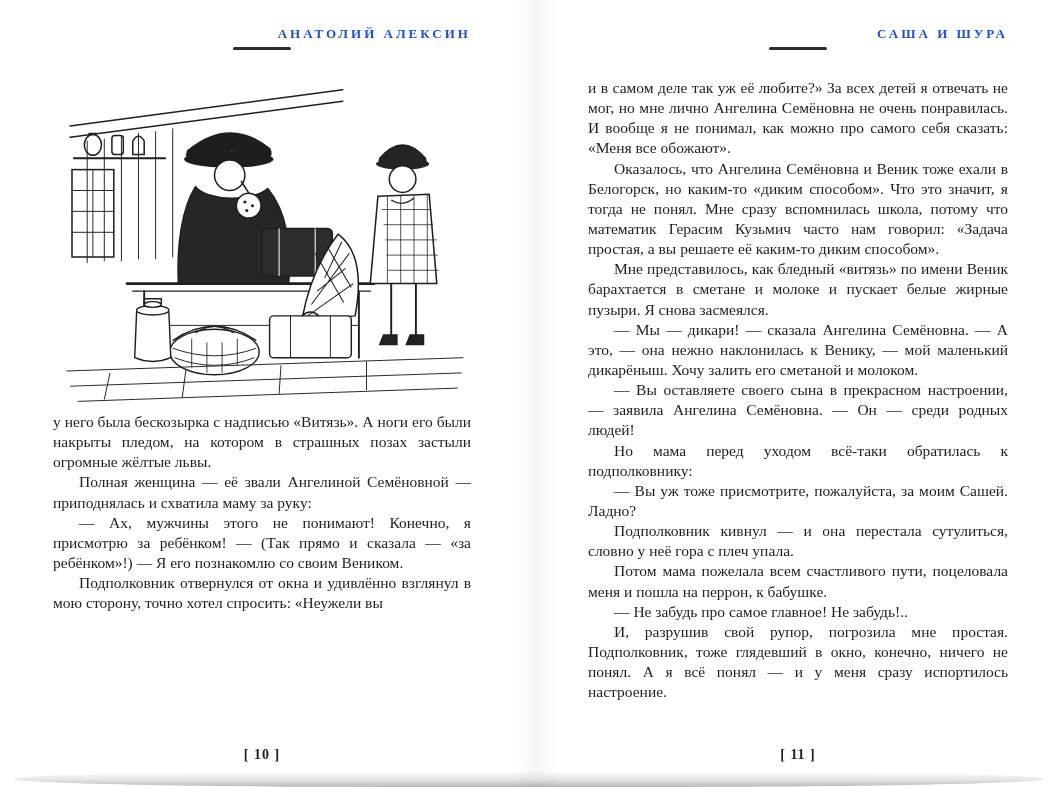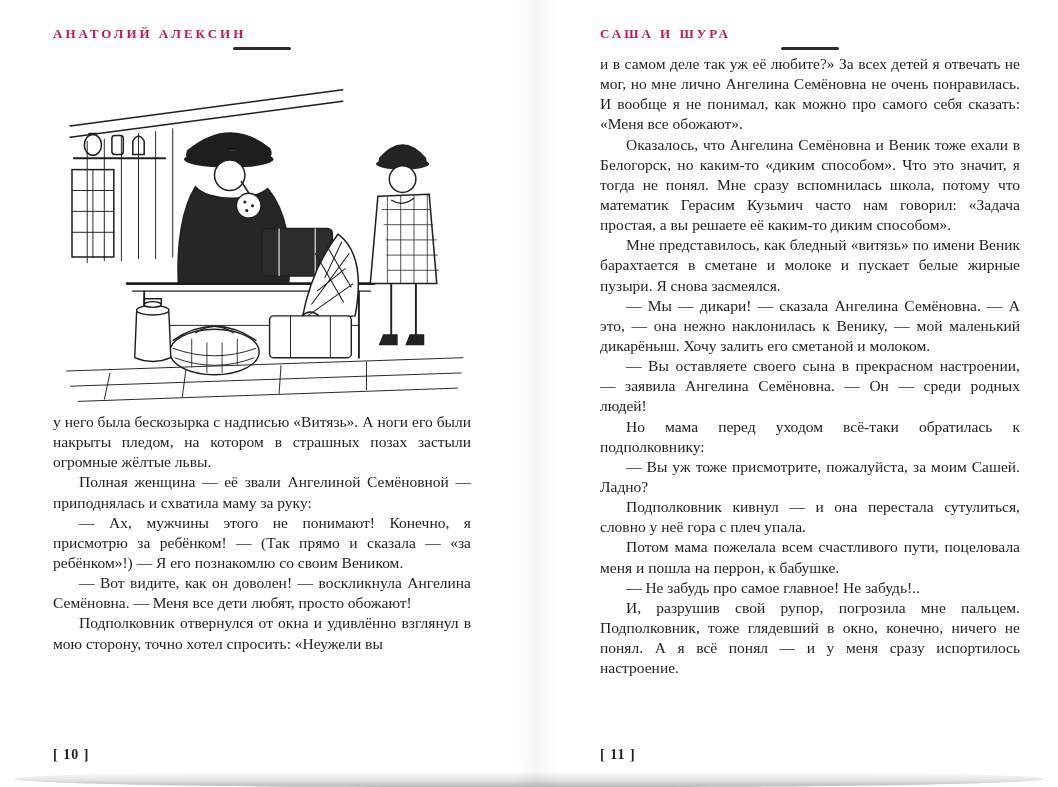--- a/index.html
+++ b/index.html
@@ -6,52 +6,53 @@
   .book{
     position:relative;
     width:1058px;height:787px;
     background:#ffffff;
     font-family:"Liberation Serif", serif;
     color:#1e1e24;
     overflow:hidden;
   }
   .page{position:absolute;top:0;height:100%;}
   .page-left{left:53px;width:418px;}
-  .page-right{left:600px;width:420px;}
+  .page-right{left:588px;width:420px;}
   .running-head{
     margin-top:26px;
-    text-align:left;
+    text-align:right;
     font-size:13px;
     font-weight:bold;
     letter-spacing:3px;
-    color:#be185d;
+    color:#1d4ed8;
   }
   .head-rule{
     width:58px;height:3px;
     margin:5px auto 0 auto;
     background:#2b2b33;
     border-radius:2px;
   }
   .illustration{
     margin-top:14px;
     width:100%;
     height:348px;
   }
   .illustration svg{display:block;width:100%;height:100%;}
   .text-block{
     font-size:15.5px;
     line-height:1.3;
     text-align:justify;
   }
-  .page-right .text-block{margin-top:4px;}
+  .page-right .text-block{margin-top:28px;}
   .text-block p{margin:0;text-indent:26px;}
   .text-block p.cont{text-indent:0;}
   .page-number{
     position:absolute;
     bottom:24px;left:0;right:0;
+    text-align:center;
     font-size:14px;
     font-weight:bold;
     color:#1e1e24;
     letter-spacing:1px;
   }
   .gutter-shadow{
     position:absolute;top:0;bottom:0;left:514px;width:46px;
     background:linear-gradient(to right, rgba(0,0,0,0) 0%, rgba(0,0,0,0.035) 50%, rgba(0,0,0,0) 100%);
     pointer-events:none;
   }
@@ -156,21 +157,20 @@
           <path d="M26 352 L426 338"></path>
           <path d="M60 322 L54 350 M140 318 L136 348 M240 314 L238 344 M330 310 L330 340"></path>
         </g>
       </svg>
     </div>
 
     <div class="text-block">
       <p class="cont">у него была бескозырка с надписью «Витязь». А ноги его были накрыты пледом, на котором в страшных позах застыли огромные жёлтые львы.</p>
       <p>Полная женщина — её звали Ангелиной Семёновной — приподнялась и схватила маму за руку:</p>
       <p>— Ах, мужчины этого не понимают! Конечно, я присмотрю за ребёнком! — (Так прямо и сказала — «за ребёнком»!) — Я его познакомлю со своим Веником.</p>
-      <p>— Вот видите, как он доволен! — воскликнула Ангелина Семёновна. — Меня все дети любят, просто обожают!</p>
       <p>Подполковник отвернулся от окна и удивлённо взглянул в мою сторону, точно хотел спросить: «Неужели вы</p>
     </div>
 
     <div class="page-number">[ 10 ]</div>
   </div>
 
   <div class="page page-right">
     <div class="running-head">САША И ШУРА</div>
     <div class="head-rule"></div>
 
@@ -178,21 +178,21 @@
       <p class="cont">и в самом деле так уж её любите?» За всех детей я отвечать не мог, но мне лично Ангелина Семёновна не очень понравилась. И вообще я не понимал, как можно про самого себя сказать: «Меня все обожают».</p>
       <p>Оказалось, что Ангелина Семёновна и Веник тоже ехали в Белогорск, но каким-то «диким способом». Что это значит, я тогда не понял. Мне сразу вспомнилась школа, потому что математик Герасим Кузьмич часто нам говорил: «Задача простая, а вы решаете её каким-то диким способом».</p>
       <p>Мне представилось, как бледный «витязь» по имени Веник барахтается в сметане и молоке и пускает белые жирные пузыри. Я снова засмеялся.</p>
       <p>— Мы — дикари! — сказала Ангелина Семёновна. — А это, — она нежно наклонилась к Венику, — мой маленький дикарёныш. Хочу залить его сметаной и молоком.</p>
       <p>— Вы оставляете своего сына в прекрасном настроении, — заявила Ангелина Семёновна. — Он — среди родных людей!</p>
       <p>Но мама перед уходом всё-таки обратилась к подполковнику:</p>
       <p>— Вы уж тоже присмотрите, пожалуйста, за моим Сашей. Ладно?</p>
       <p>Подполковник кивнул — и она перестала сутулиться, словно у неё гора с плеч упала.</p>
       <p>Потом мама пожелала всем счастливого пути, поцеловала меня и пошла на перрон, к бабушке.</p>
       <p>— Не забудь про самое главное! Не забудь!..</p>
-      <p>И, разрушив свой рупор, погрозила мне пальцем. Подполковник, тоже глядевший в окно, конечно, ничего не понял. А я всё понял — и у меня сразу испортилось настроение.</p>
+      <p>И, разрушив свой рупор, погрозила мне простая. Подполковник, тоже глядевший в окно, конечно, ничего не понял. А я всё понял — и у меня сразу испортилось настроение.</p>
     </div>
 
     <div class="page-number">[ 11 ]</div>
   </div>
 
   <div class="gutter-shadow"></div>
   <div class="book-shadow"></div>
 </div>
 
 </body></html>

